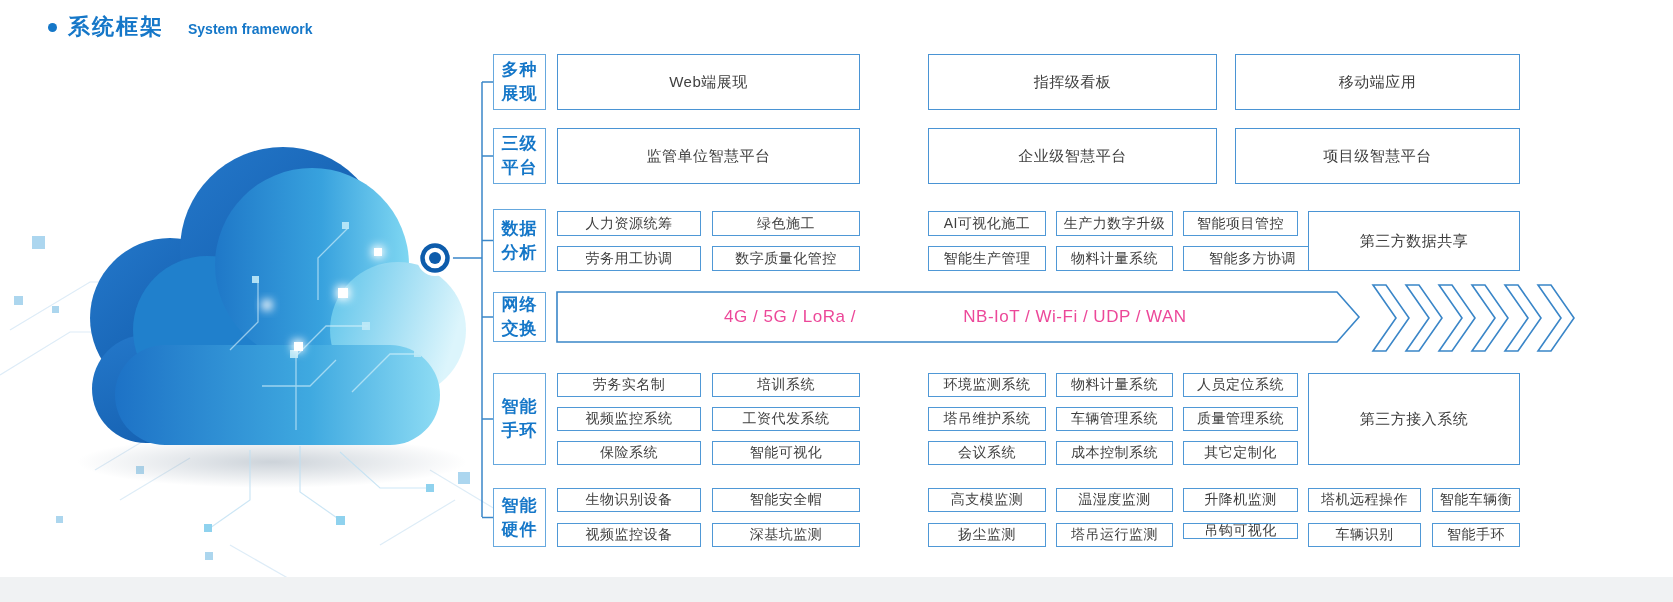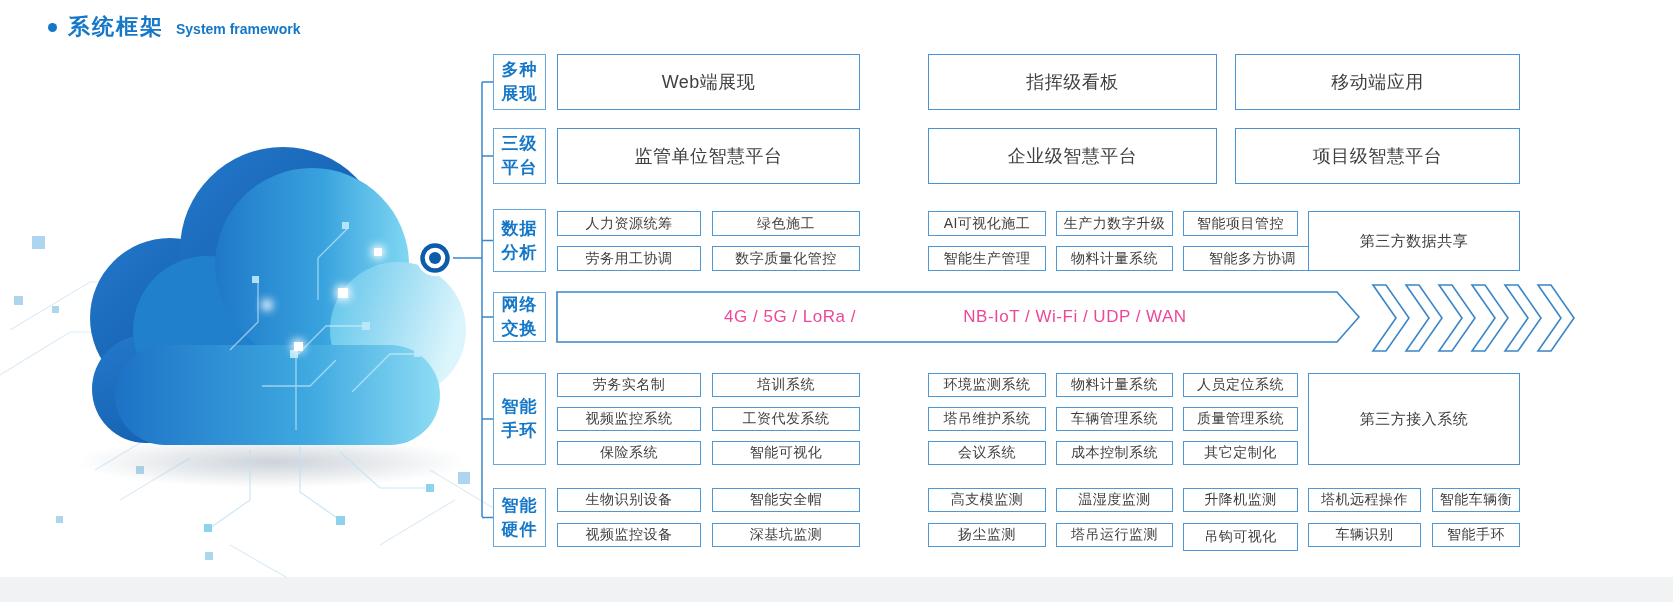--- a/index.html
+++ b/index.html
@@ -2,32 +2,32 @@
 <html><head>
 <meta charset="utf-8">
 <style>
   html,body{margin:0;padding:0;background:#fff;}
   .stage{position:relative;width:1673px;height:602px;background:#ffffff;overflow:hidden;
          font-family:"Liberation Sans","DejaVu Sans",sans-serif;}
   .layer{position:absolute;left:0;top:0;width:1673px;height:602px;}
   .box{position:absolute;display:flex;align-items:center;justify-content:center;
        box-sizing:border-box;background:#ffffff;color:#3f3f3f;text-align:center;
        white-space:nowrap;}
-  .lg{border:1.6px solid #4a94d4;font-size:18px;letter-spacing:0.5px;}
+  .lg{border:1.6px solid #4a94d4;font-size:15px;letter-spacing:0.5px;}
   .tallbox{border:1.6px solid #4a94d4;font-size:15px;letter-spacing:0.5px;}
   .sm{border:1.5px solid #4f98d6;font-size:14px;letter-spacing:0.5px;}
   .cat{border:1.6px solid #66a8de;color:#1577c8;font-weight:bold;font-size:17px;
        line-height:1.4;letter-spacing:1px;white-space:normal;word-break:break-all;
        padding:8px 7px;}
   .band-text{position:absolute;height:50px;line-height:50px;text-align:center;
        font-size:17px;color:#ec4899;letter-spacing:0.5px;}
   .title{position:absolute;left:48px;top:12px;display:flex;align-items:baseline;color:#1577c8;}
   .title .dot{width:9px;height:9px;border-radius:50%;background:#1577c8;margin-right:11px;align-self:center;}
   .title .zh{font-size:22px;font-weight:bold;letter-spacing:2px;}
-  .title .en{font-size:14px;margin-left:12px;font-weight:bold;}
+  .title .en{font-size:14px;margin-left:24px;font-weight:bold;}
   .bottom-strip{position:absolute;left:0;top:577px;width:1673px;height:25px;background:#f0f2f3;}
 </style>
 </head>
 <body>
 
 <div class="stage">
 
   <svg class="layer" viewBox="0 0 1673 602" aria-hidden="true">
     <defs>
       <linearGradient id="gBack" x1="0" y1="0" x2="1" y2="1">
@@ -207,18 +207,18 @@
   <div class="box sm" style="left:712px;top:488px;width:148px;height:24px">智能安全帽</div>
   <div class="box sm" style="left:928px;top:488px;width:118px;height:24px">高支模监测</div>
   <div class="box sm" style="left:1056px;top:488px;width:117px;height:24px">温湿度监测</div>
   <div class="box sm" style="left:1183px;top:488px;width:115px;height:24px">升降机监测</div>
   <div class="box sm" style="left:1308px;top:488px;width:113px;height:24px">塔机远程操作</div>
   <div class="box sm" style="left:1432px;top:488px;width:88px;height:24px">智能车辆衡</div>
   <div class="box sm" style="left:557px;top:523px;width:144px;height:24px">视频监控设备</div>
   <div class="box sm" style="left:712px;top:523px;width:148px;height:24px">深基坑监测</div>
   <div class="box sm" style="left:928px;top:523px;width:118px;height:24px">扬尘监测</div>
   <div class="box sm" style="left:1056px;top:523px;width:117px;height:24px">塔吊运行监测</div>
-  <div class="box sm" style="left:1183px;top:523px;width:115px;height:28px">吊钩可视化</div>
+  <div class="box sm" style="left:1183px;top:523px;width:115px;height:16px">吊钩可视化</div>
   <div class="box sm" style="left:1308px;top:523px;width:113px;height:24px">车辆识别</div>
   <div class="box sm" style="left:1432px;top:523px;width:88px;height:24px">智能手环</div>
 
   <div class="bottom-strip"></div>
 </div>
 
 </body></html>

